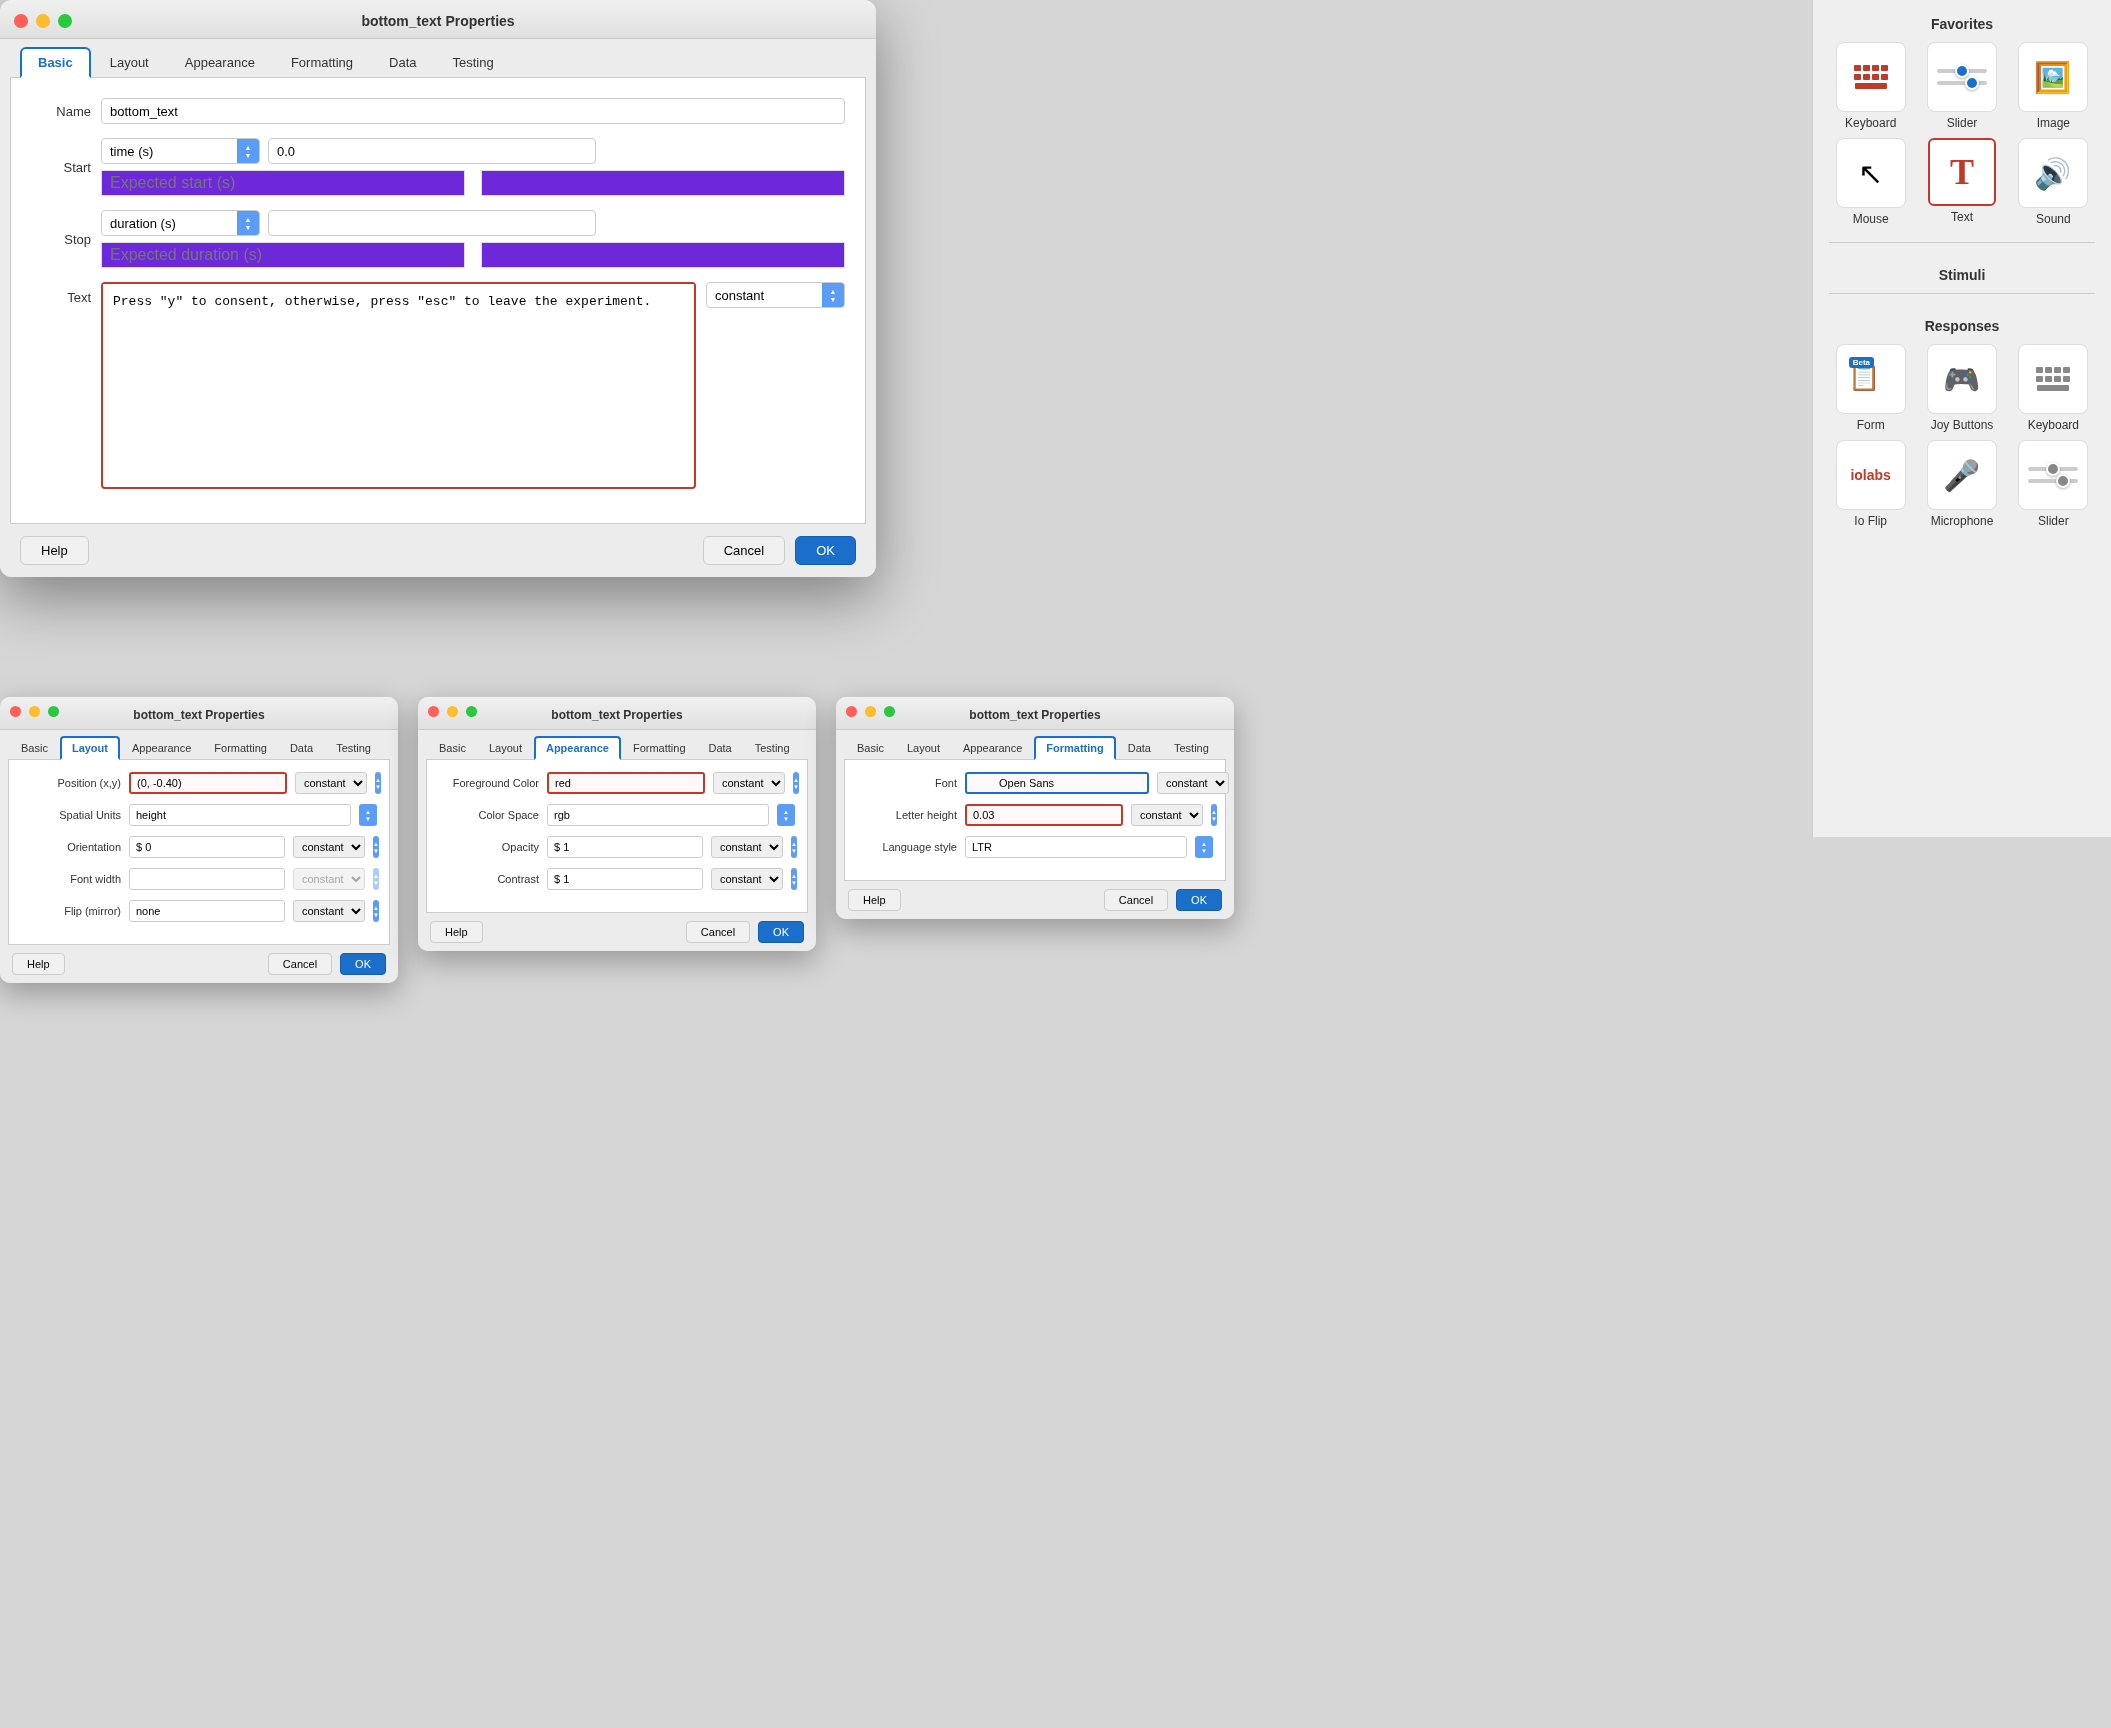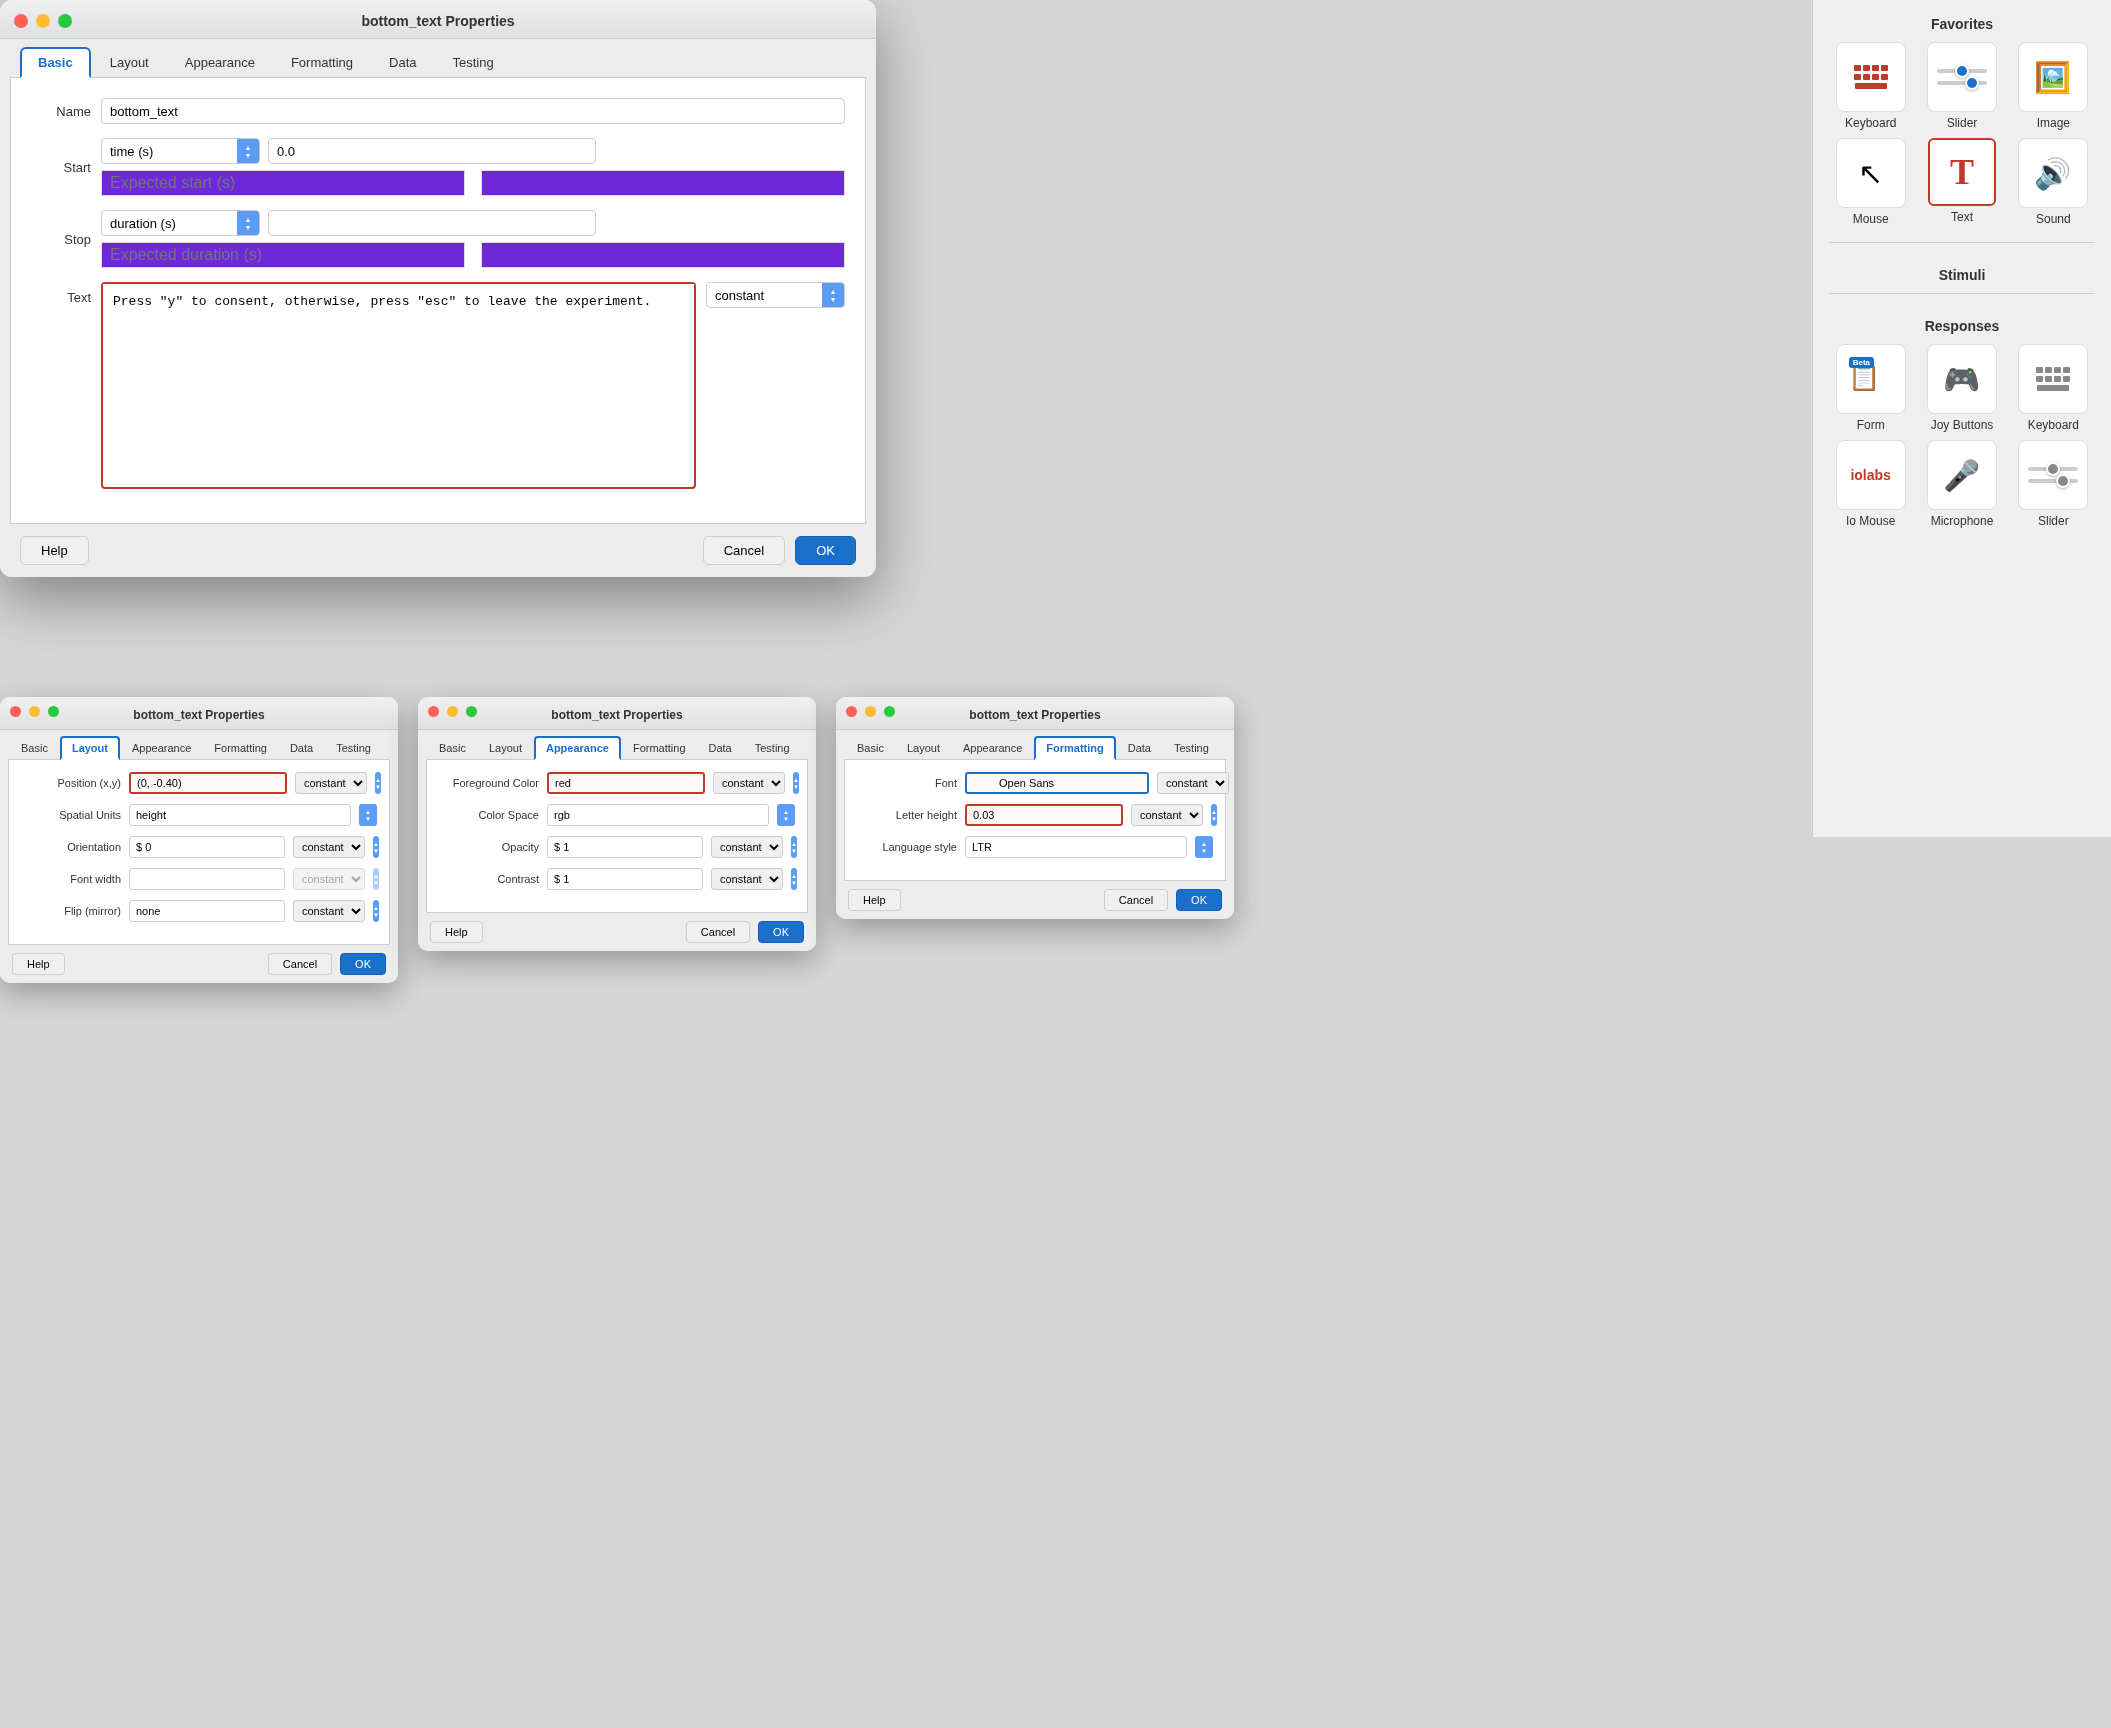--- a/index.html
+++ b/index.html
@@ -653,21 +653,21 @@
           <div style="width:32px;height:6px;background:#888;border-radius:1px;"></div>
         </div>
       </div>
       <span class="stimuli-label">Keyboard</span>
     </div>
 
     <div class="stimuli-item">
       <div class="stimuli-icon-box">
         <span style="font-size:14px;font-weight:bold;color:#c0392b;">iolabs</span>
       </div>
-      <span class="stimuli-label">Io Mouse</span>
+      <span class="stimuli-label">Io Flip</span>
     </div>
 
     <div class="stimuli-item">
       <div class="stimuli-icon-box">
         <span style="font-size:30px;color:#c0392b;">🎤</span>
       </div>
       <span class="stimuli-label">Microphone</span>
     </div>
 
     <div class="stimuli-item">

